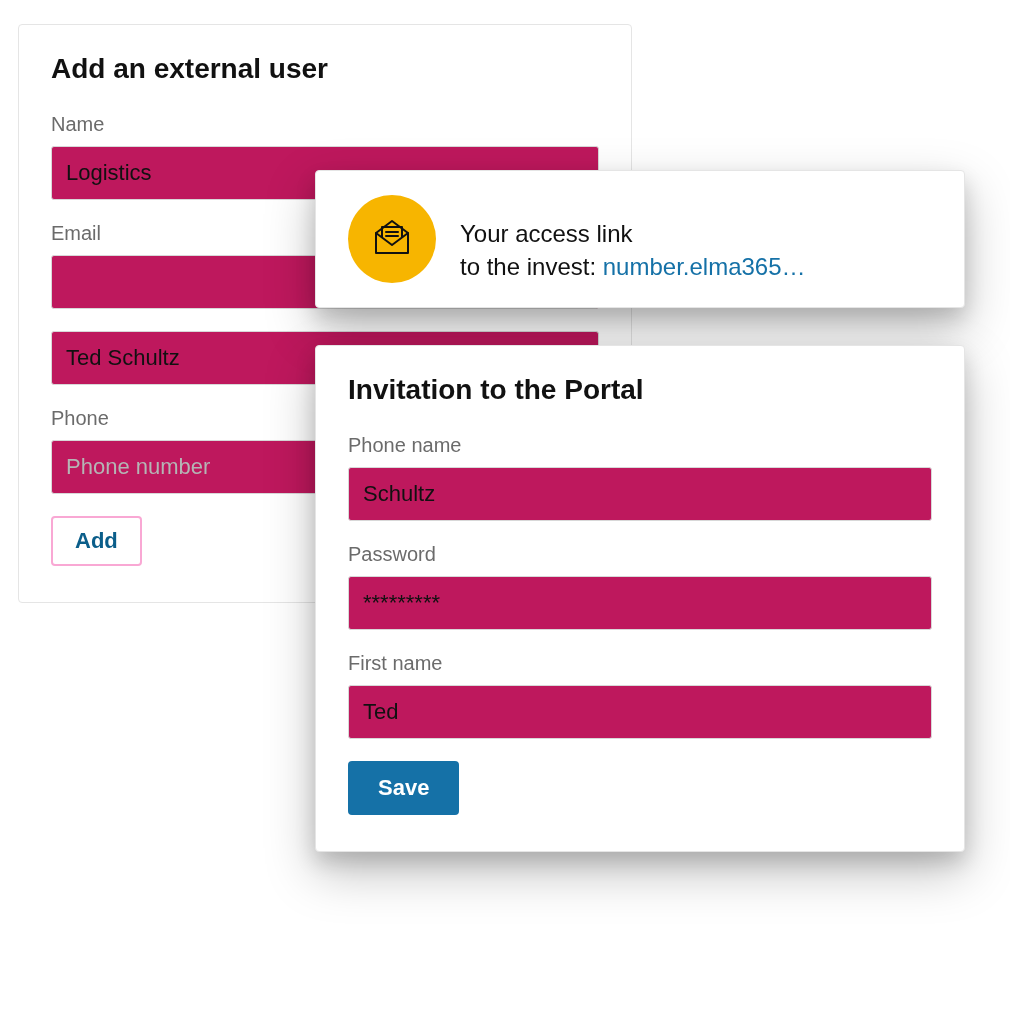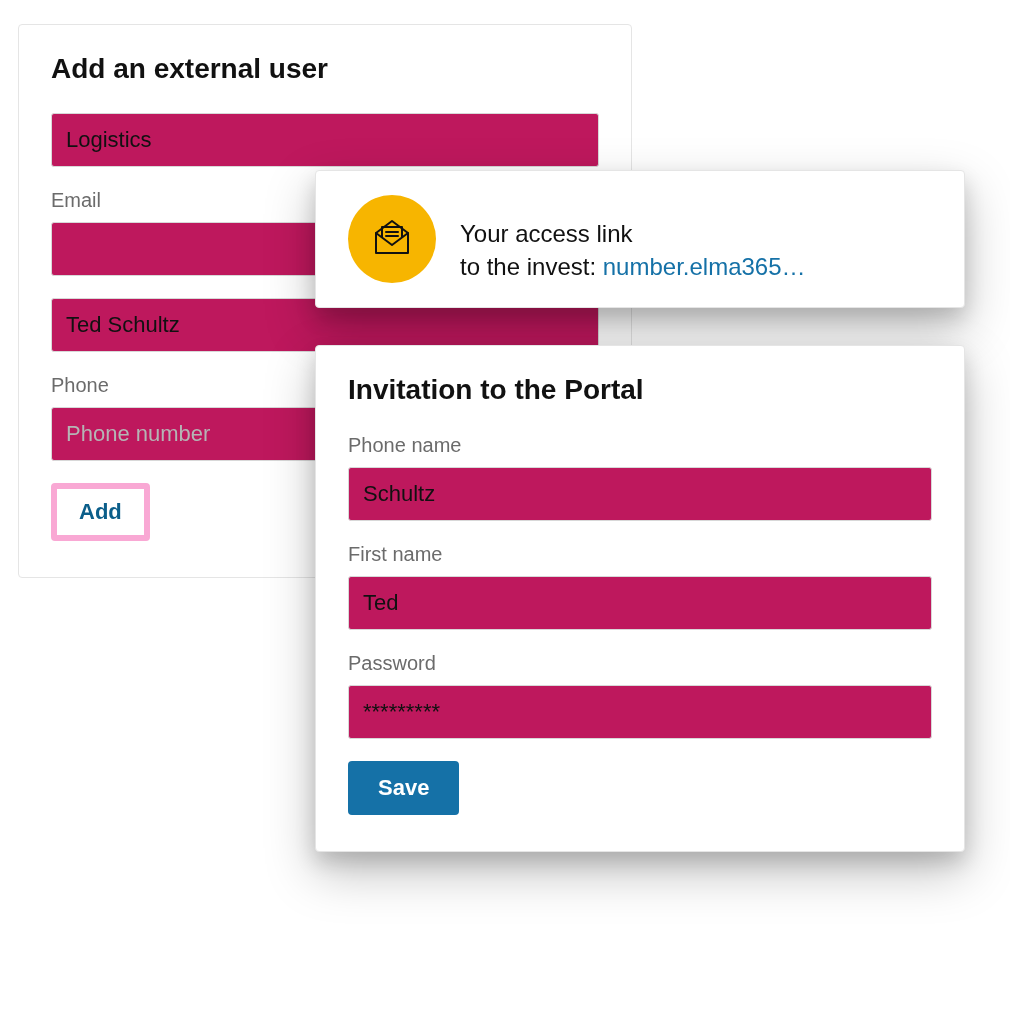--- a/index.html
+++ b/index.html
@@ -40,21 +40,21 @@
       padding: 0 14px;
       font-size: 22px;
       color: #111;
       background: #be185d;
       font-family: inherit;
     }
     .text-input::placeholder { color: #b5b5b5; }
     .field-group { margin-bottom: 22px; }
     .btn-outline {
       display: inline-block;
-      border: 6px solid #f9a8d4;
+      border: 2px solid #f9a8d4;
       background: #fff;
       color: #0b5e8a;
       font-size: 22px;
       font-weight: 600;
       padding: 10px 22px;
       border-radius: 4px;
       cursor: pointer;
     }
     .btn-primary {
       display: inline-block;
@@ -109,20 +109,21 @@
       text-decoration: none;
     }
   </style>
 </head>
 <body>
 
 <div id="card-add-user" class="card">
   <h2 class="card-title">Add an external user</h2>
 
   <div class="field-group">
+    <label class="field-label">Name</label>
     <input type="text" class="text-input" value="Logistics" style="">
   </div>
 
   <div class="field-group">
     <label class="field-label">Email</label>
     <input type="text" class="text-input" value="" style="">
   </div>
 
   <div class="field-group">
     <input type="text" class="text-input" value="Ted Schultz" style="">
@@ -158,23 +159,23 @@
 
 <div id="card-invitation" class="card card-shadow">
   <h2 class="card-title">Invitation to the Portal</h2>
 
   <div class="field-group">
     <label class="field-label">Phone name</label>
     <input type="text" class="text-input" value="Schultz" style="">
   </div>
 
   <div class="field-group">
-    <label class="field-label">First name</label>
-    <input type="text" class="text-input" value="Ted" style="">
+    <label class="field-label">Password</label>
+    <input type="text" class="text-input" value="*********" style="">
   </div>
 
   <div class="field-group">
-    <label class="field-label">Password</label>
-    <input type="text" class="text-input" value="*********" style="">
+    <label class="field-label">First name</label>
+    <input type="text" class="text-input" value="Ted" style="">
   </div>
 
   <button class="btn-primary">Save</button>
 </div>
 
 </body></html>

